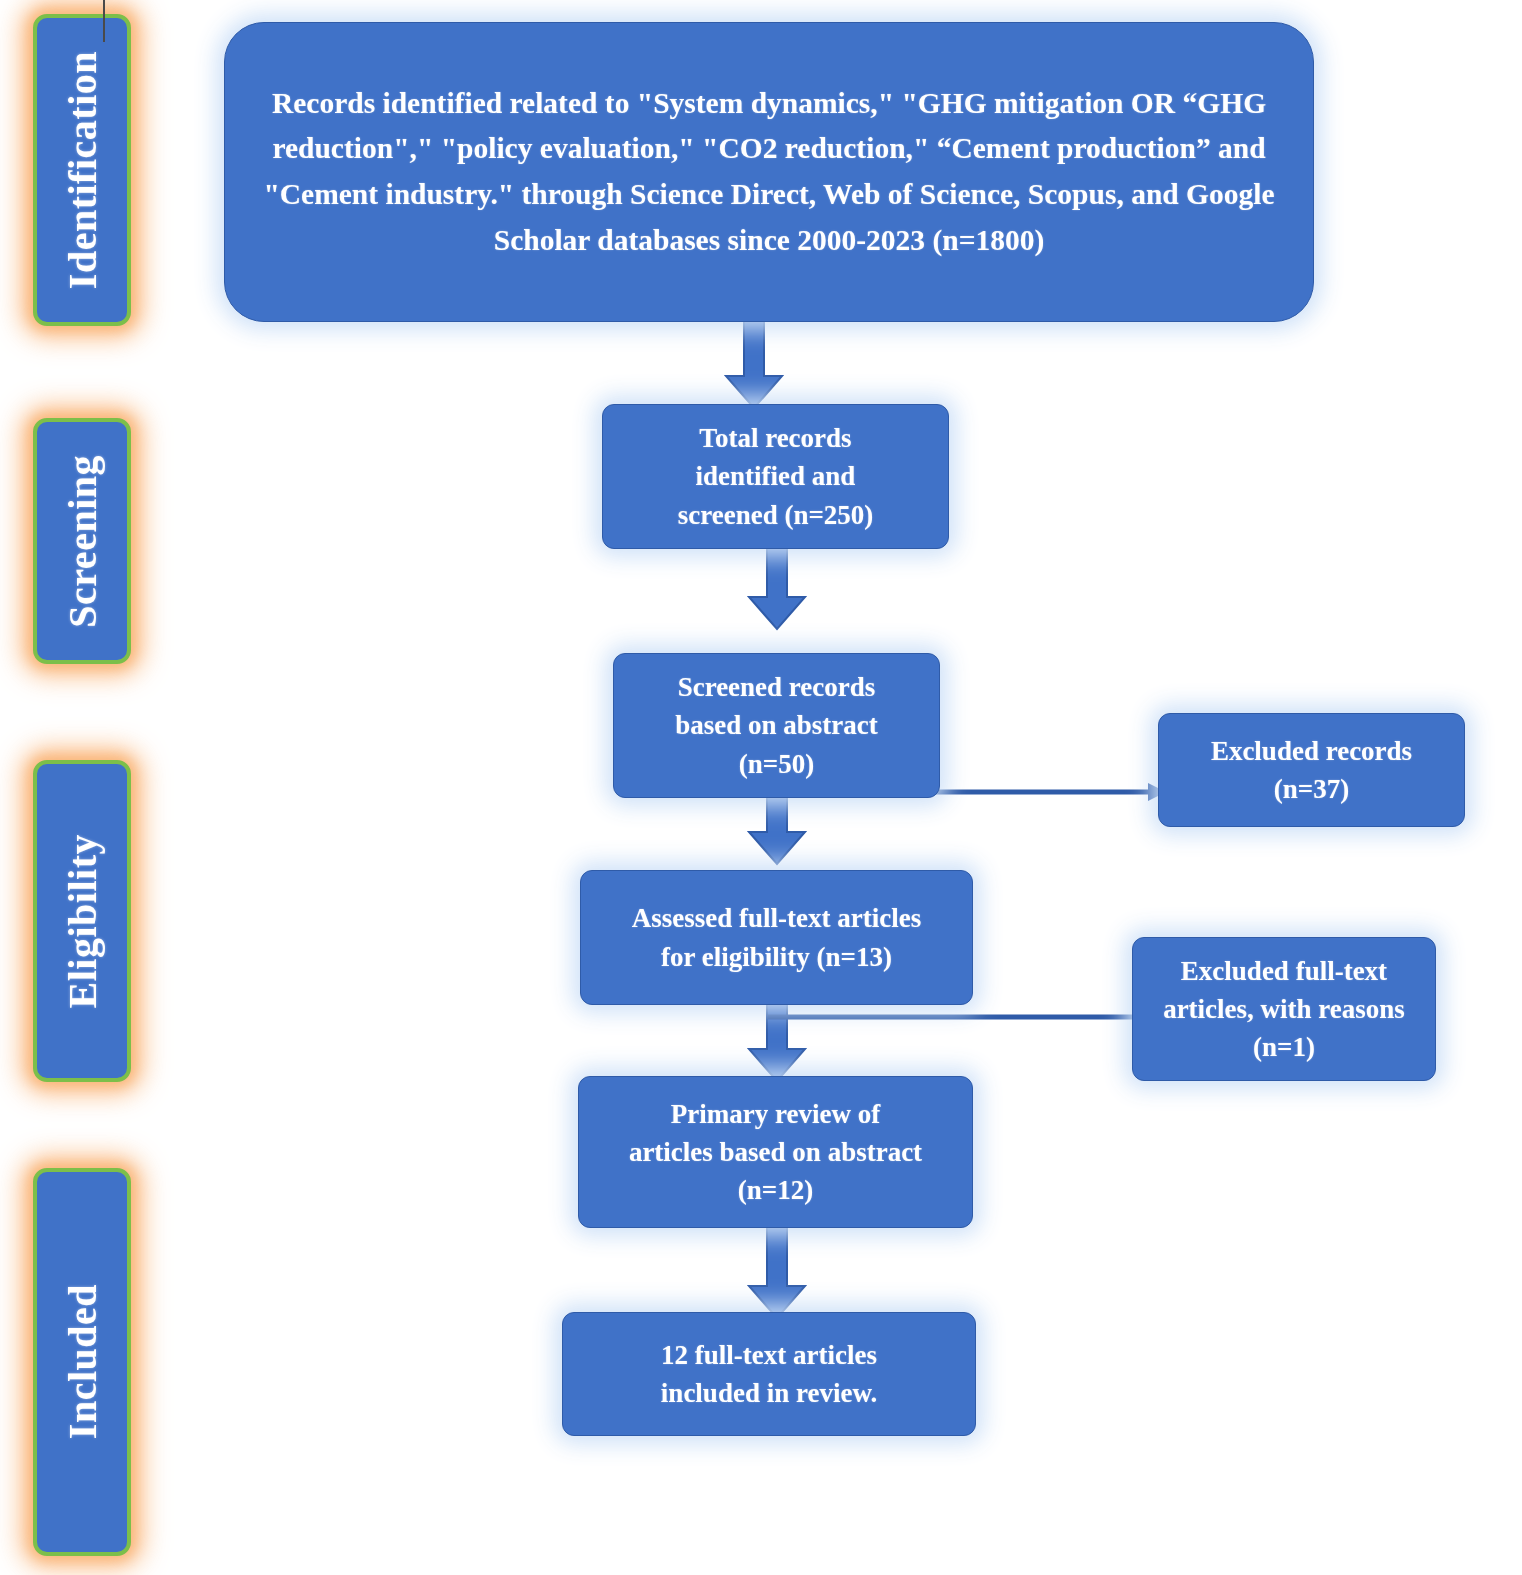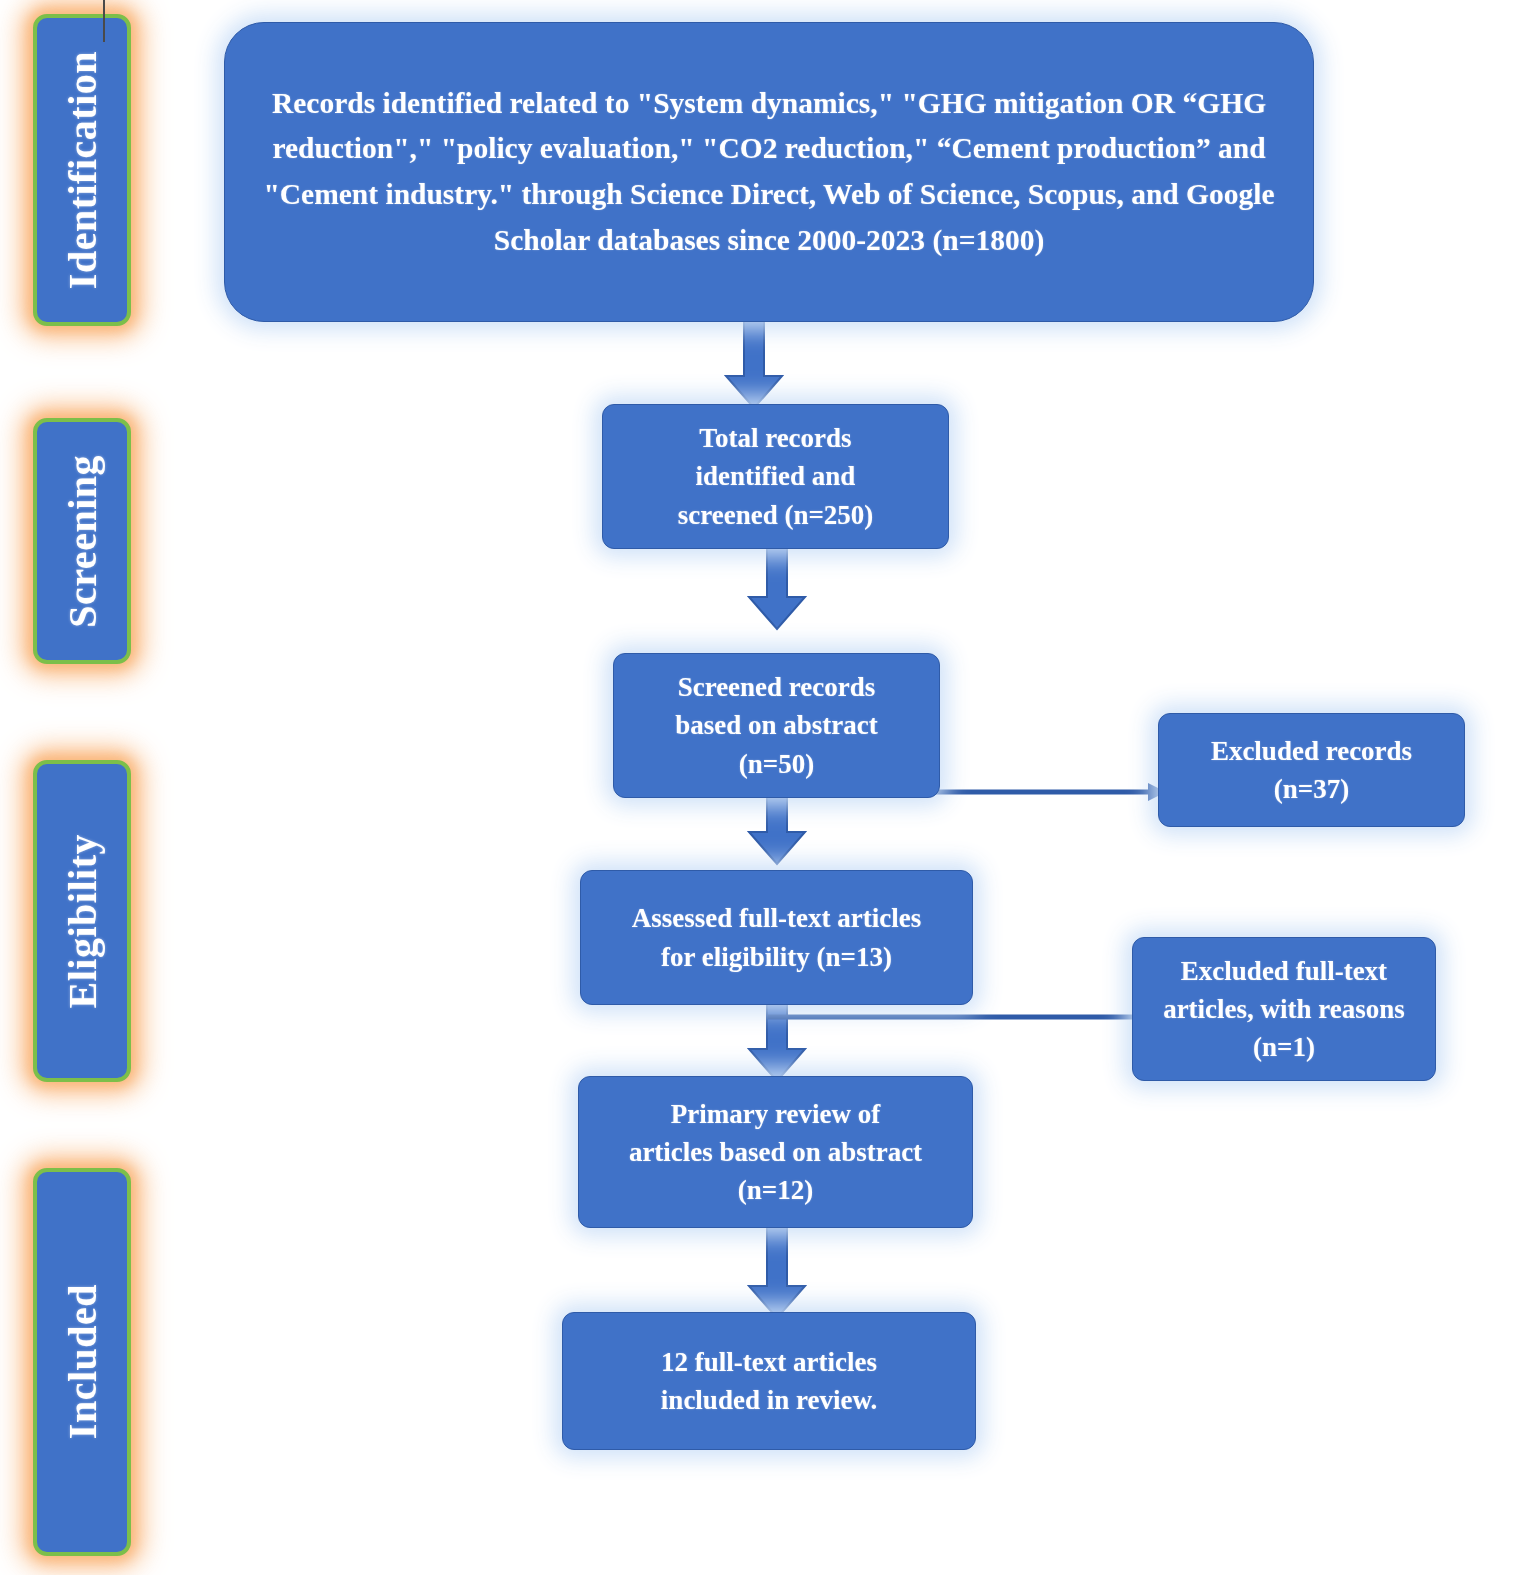--- a/index.html
+++ b/index.html
@@ -74,21 +74,21 @@
     white-space: pre-line;
   }
 
   #box-identification { left: 224px;  top: 22px;   width: 1090px; height: 300px; border-radius: 40px; }
   #box-identification .box-text { font-size: 29.5px; line-height: 1.55; }
 
   #box-total-records  { left: 602px;  top: 404px;  width: 347px; height: 145px; }
   #box-screened       { left: 613px;  top: 653px;  width: 327px; height: 145px; }
   #box-assessed       { left: 580px;  top: 858px;  width: 393px; height: 135px; margin-top: 12px; }
   #box-primary-review { left: 578px;  top: 1076px; width: 395px; height: 152px; align-items: center; }
-  #box-final          { left: 562px;  top: 1312px; width: 414px; height: 138px; }
+  #box-final          { left: 562px;  top: 1312px; width: 414px; height: 124px; }
   #box-excluded-records { left: 1158px; top: 713px;  width: 307px; height: 114px; }
   #box-excluded-fulltext{ left: 1132px; top: 937px;  width: 304px; height: 144px; }
 
   #box-total-records .box-text,
   #box-screened .box-text,
   #box-assessed .box-text,
   #box-primary-review .box-text,
   #box-final .box-text,
   #box-excluded-records .box-text,
   #box-excluded-fulltext .box-text { font-size: 27px; }

